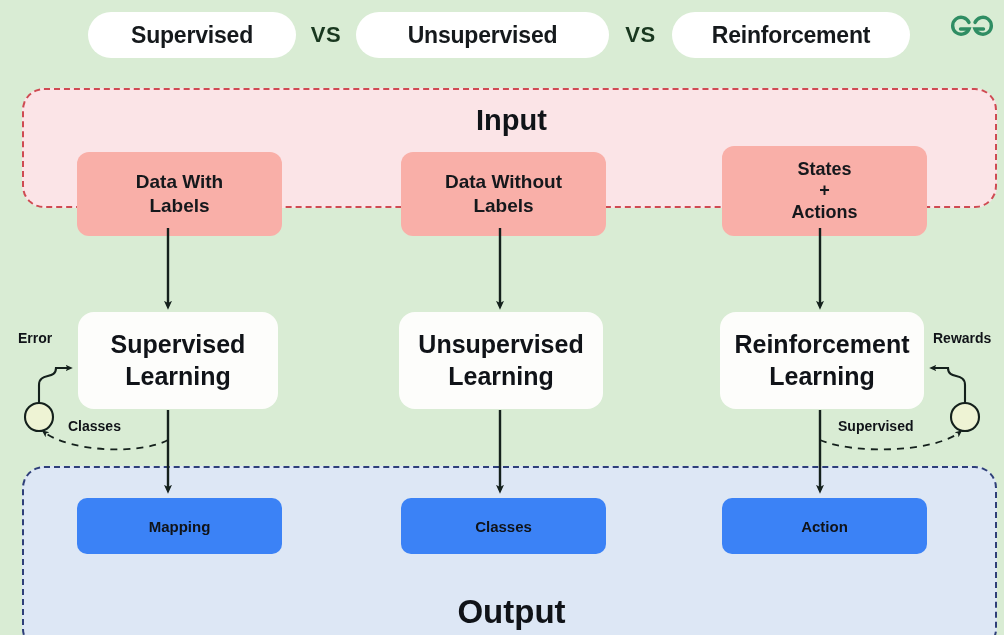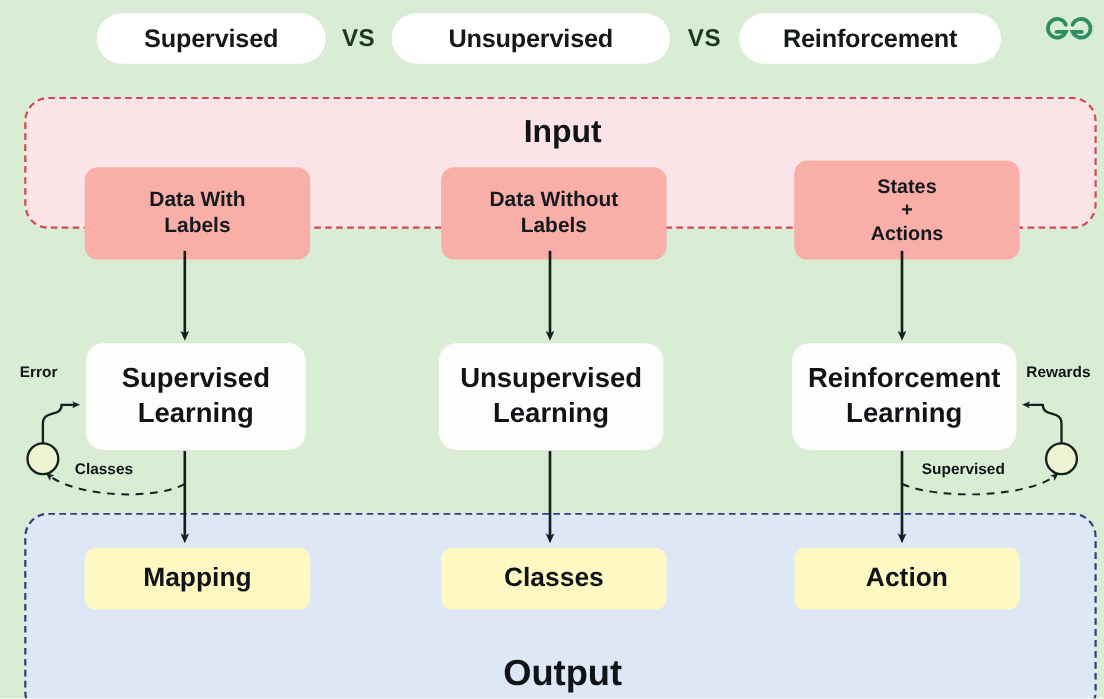--- a/index.html
+++ b/index.html
@@ -133,27 +133,27 @@
     position: absolute;
     left: 0; bottom: 18px;
     width: 975px;
     text-align: center;
     font-size: 33px;
     font-weight: bold;
     color: #101318;
   }
   .out-box {
     position: absolute;
-    background: #fef9c3;
+    background: #3b82f6;
     border-radius: 10px;
     display: flex;
     align-items: center;
     justify-content: center;
     font-weight: bold;
-    font-size: 24px;
+    font-size: 15px;
     color: #101318;
     box-sizing: border-box;
   }
   .out-box-1 { left: 53px;  top: 30px; width: 205px; height: 56px; }
   .out-box-2 { left: 377px; top: 30px; width: 205px; height: 56px; }
   .out-box-3 { left: 698px; top: 30px; width: 205px; height: 56px; }
 
   
   .side-label {
     position: absolute;

